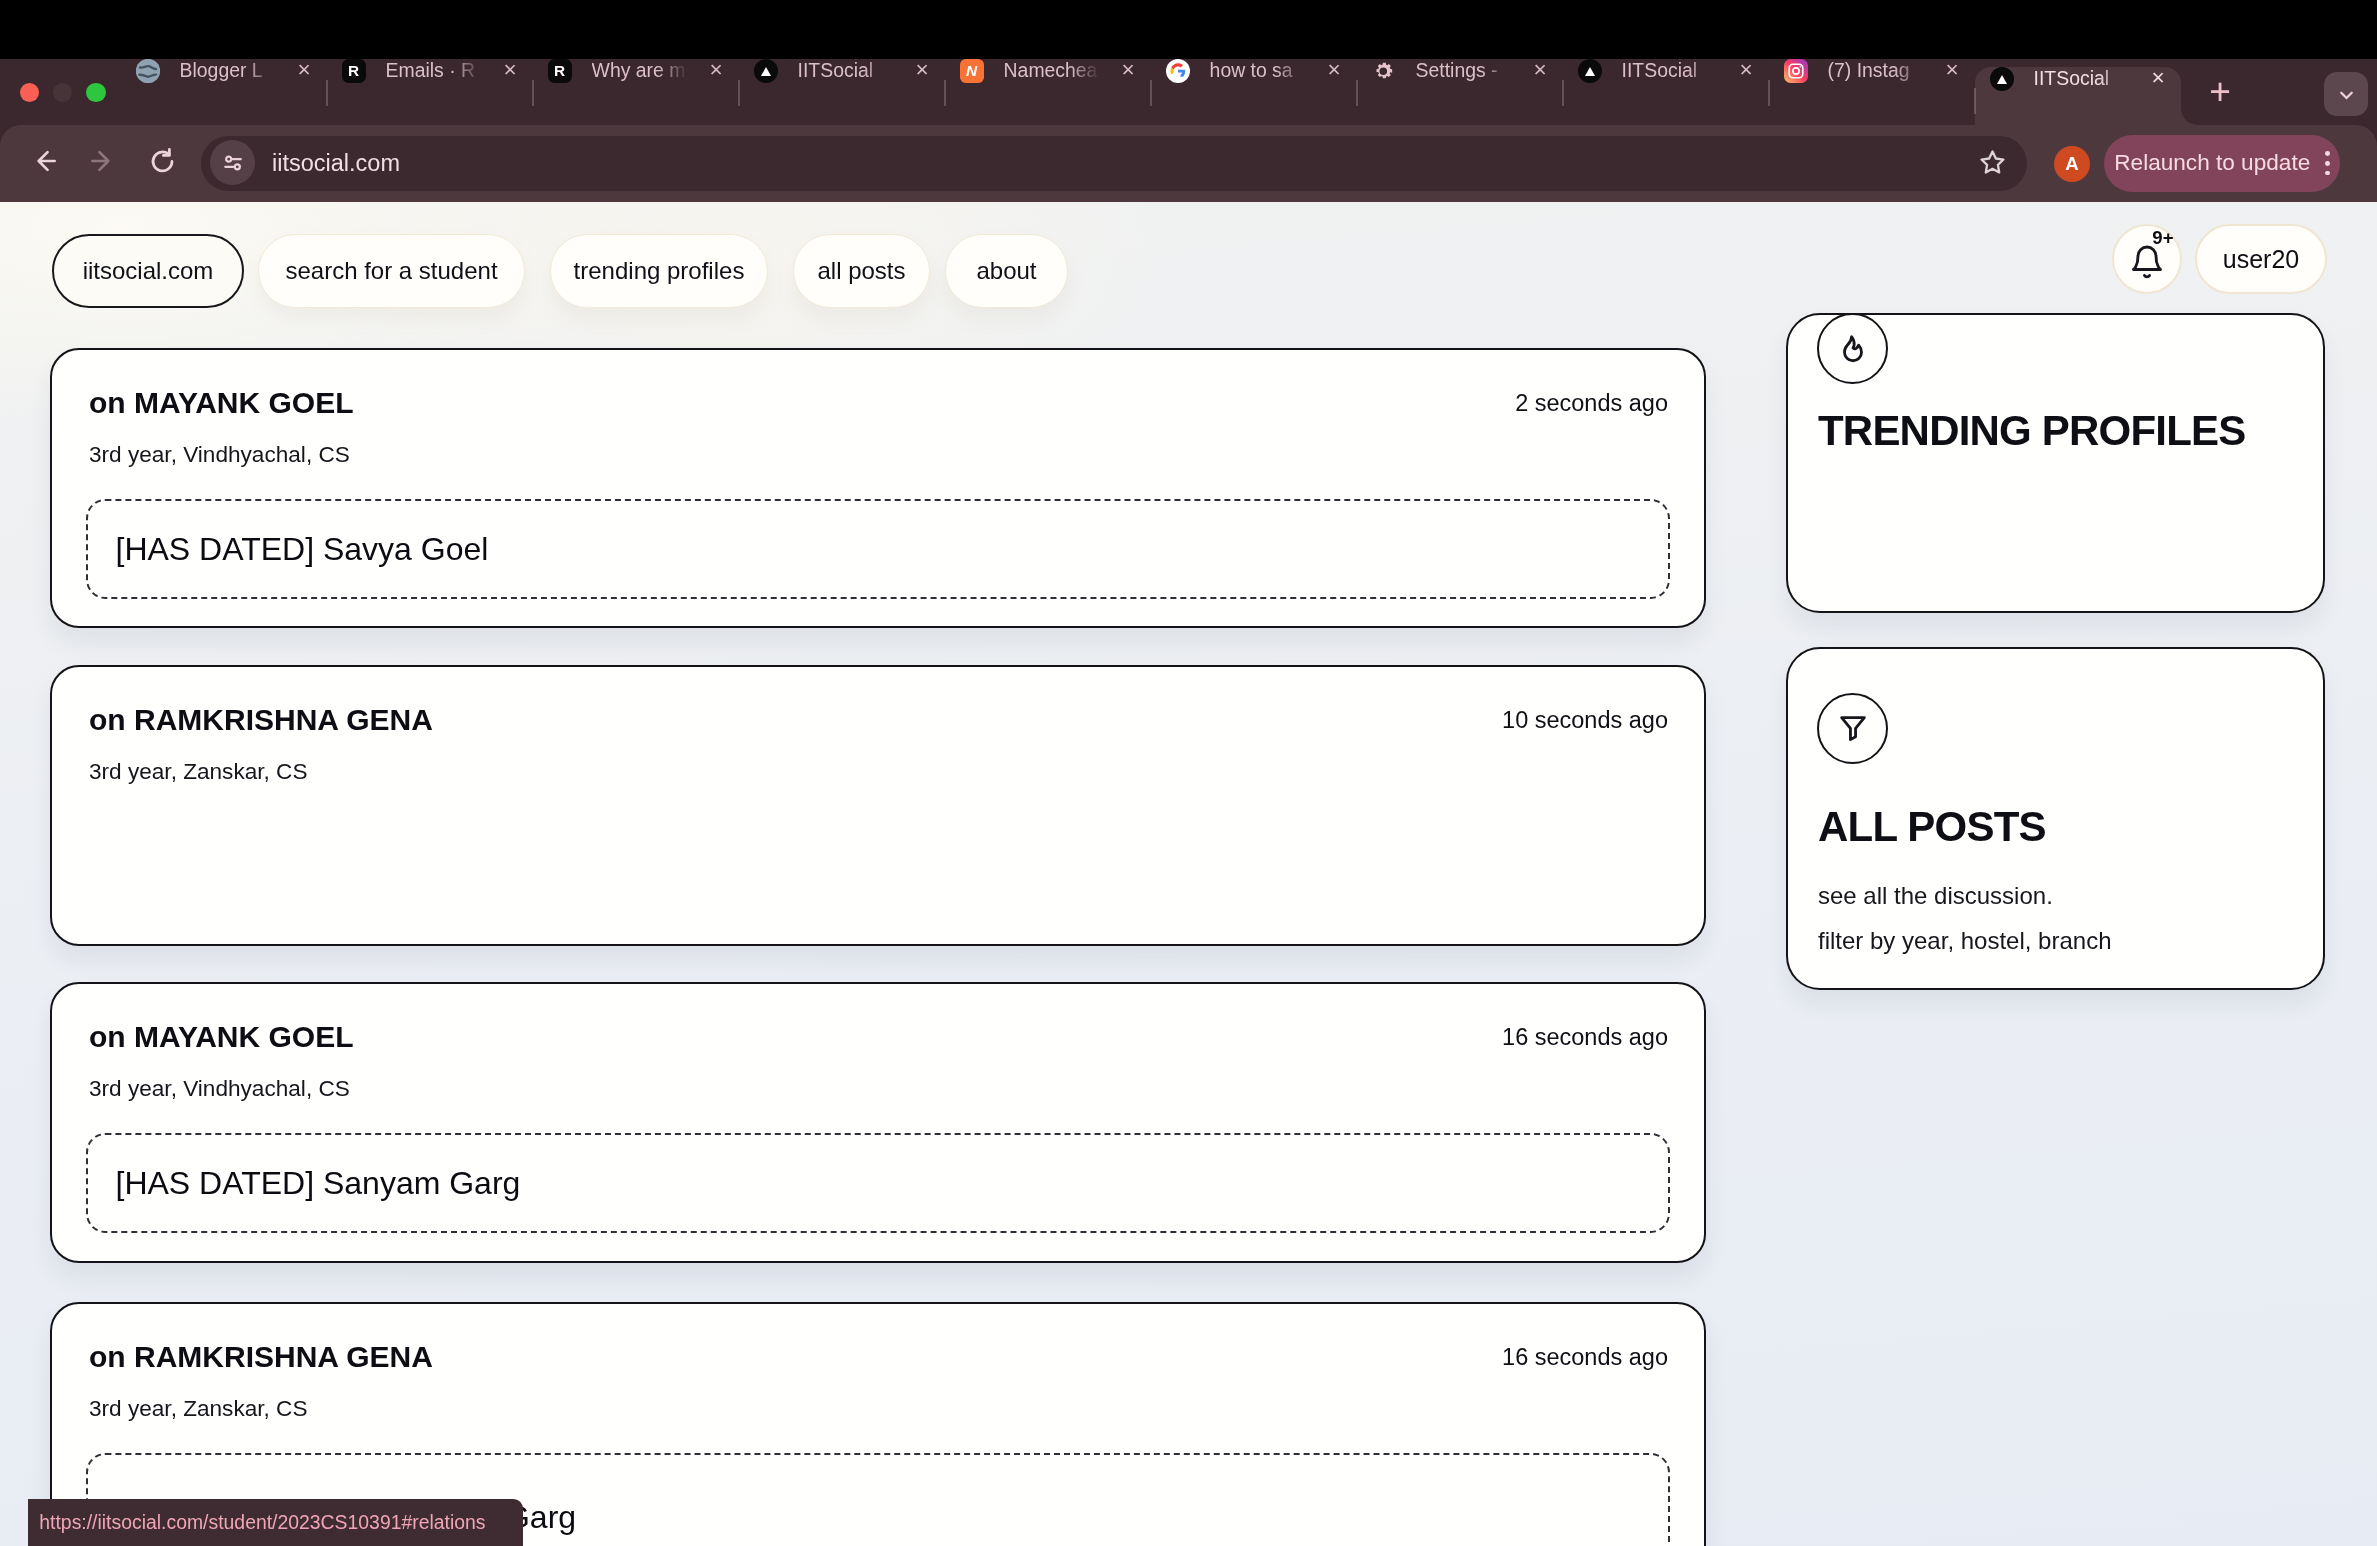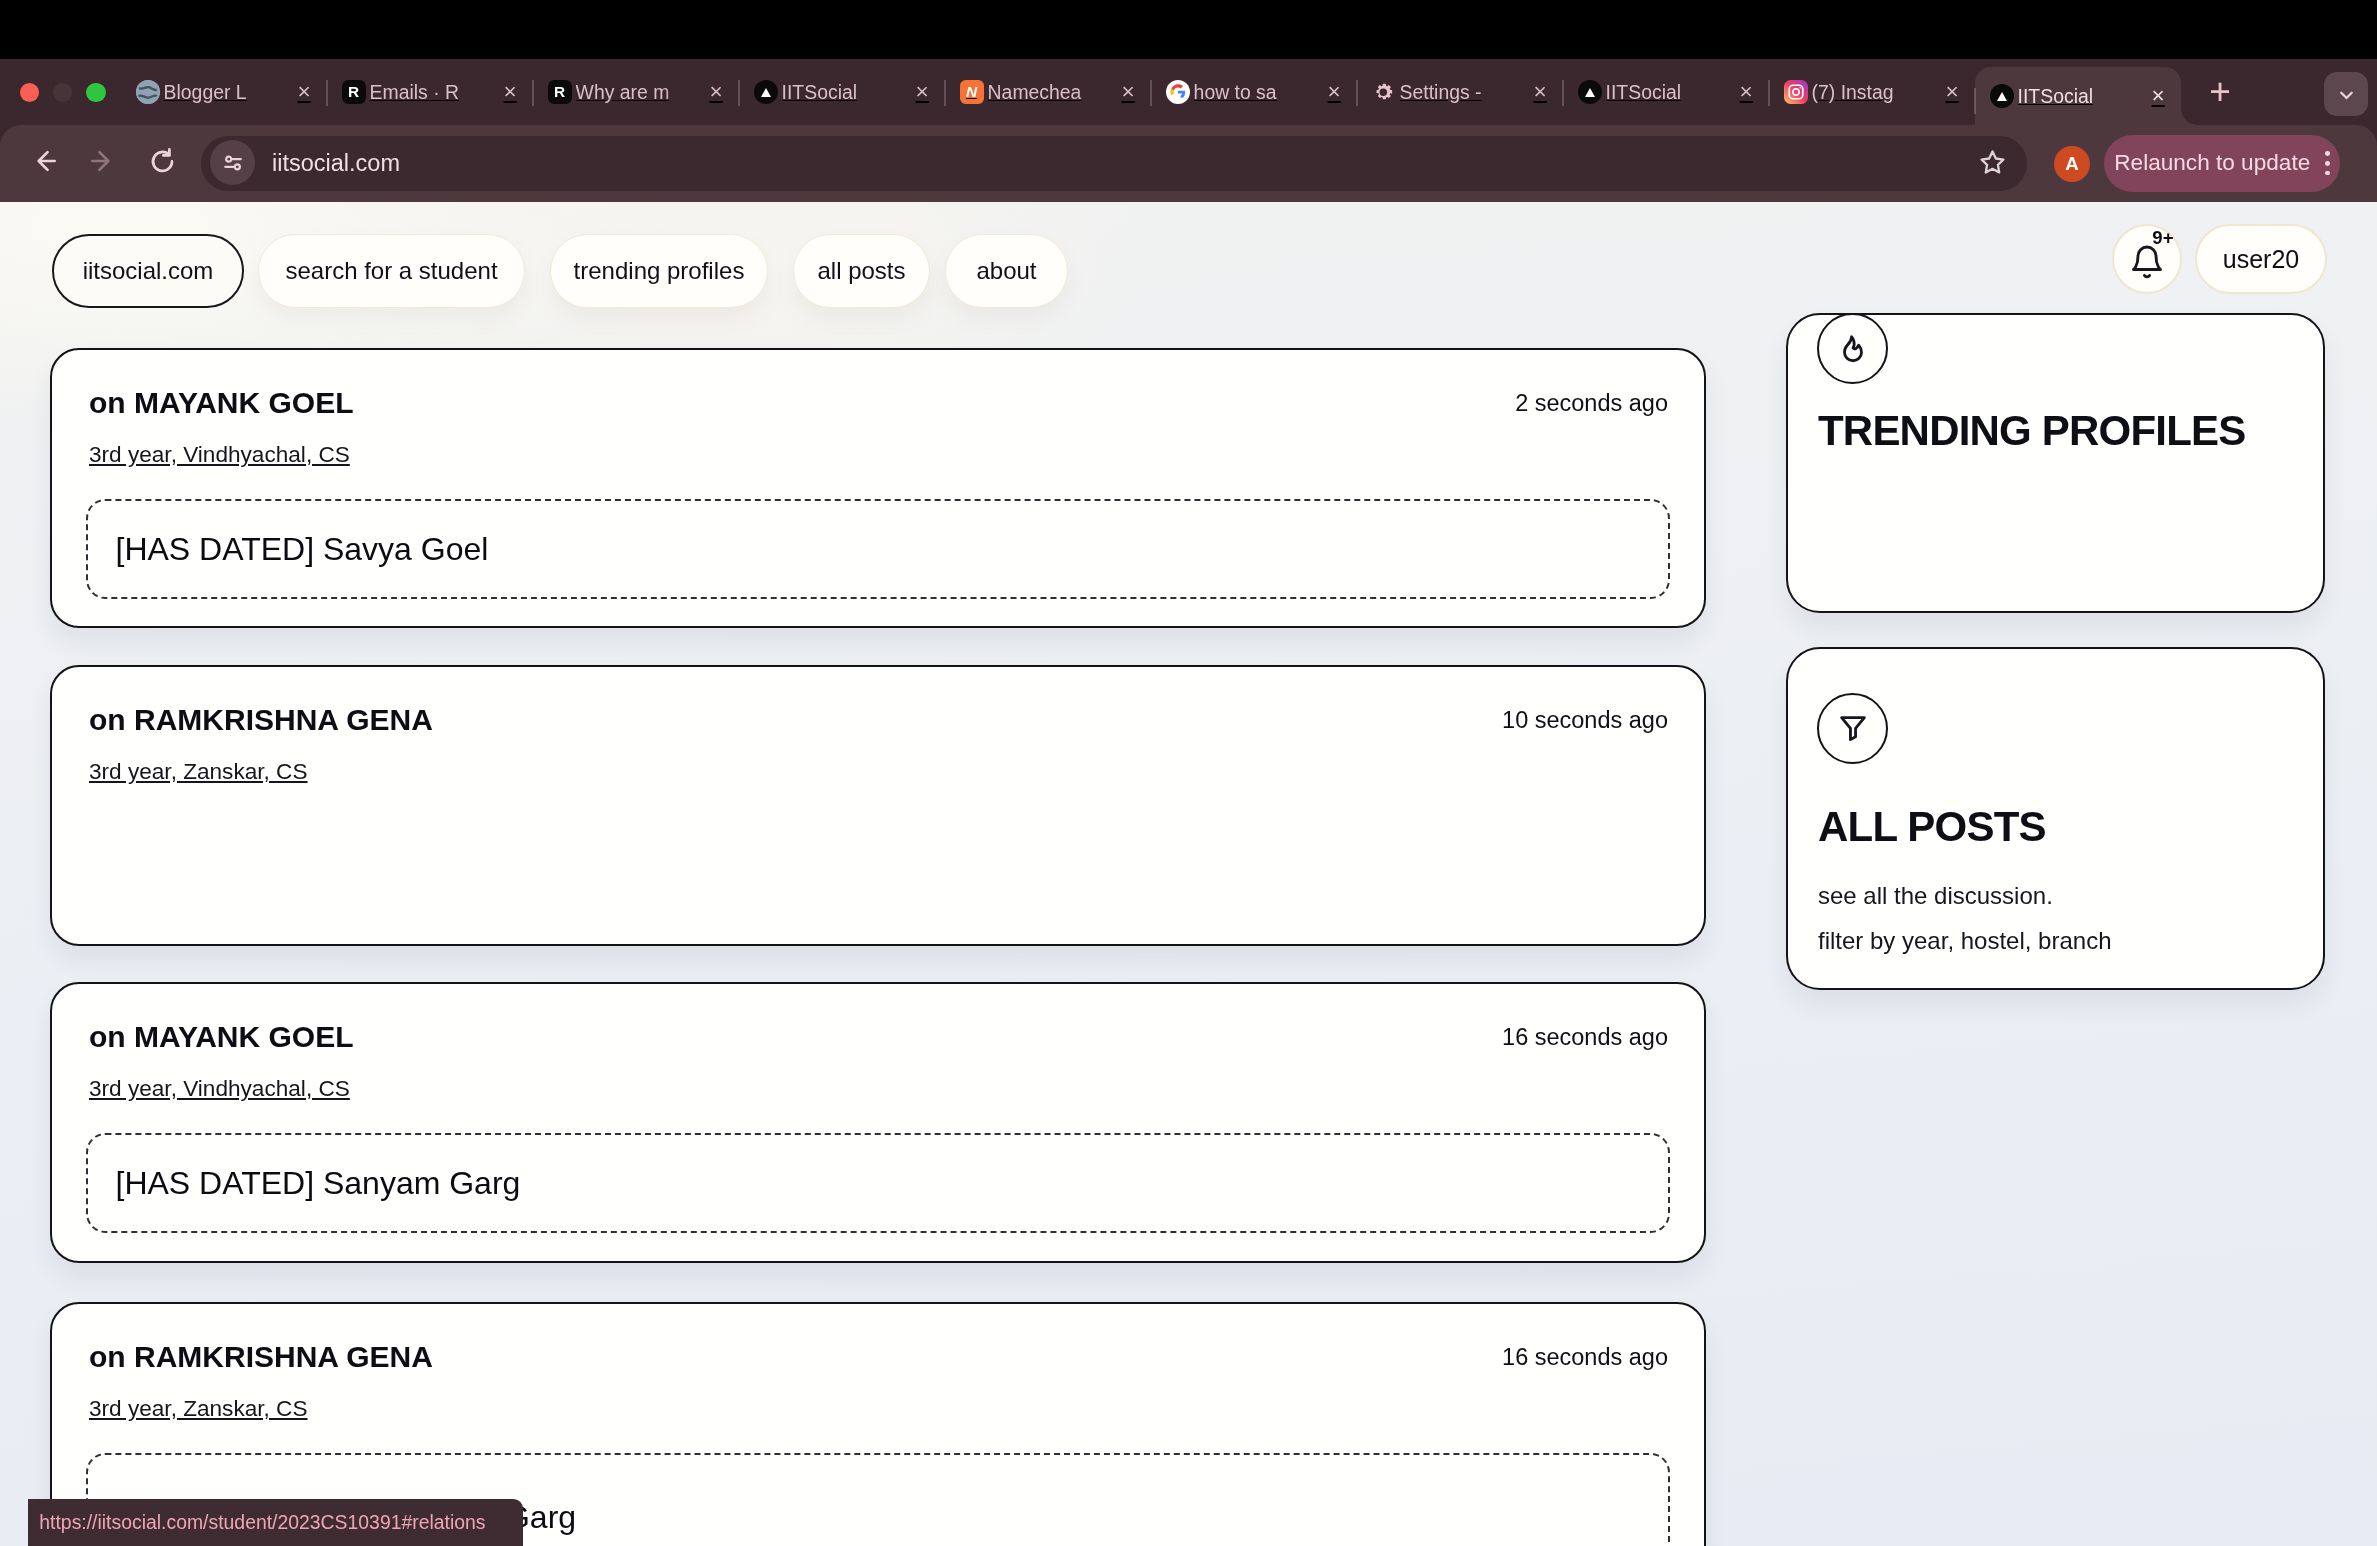--- a/index.html
+++ b/index.html
@@ -12,21 +12,21 @@
   .chrome { position:absolute; left:0; top:59px; width:2377px; height:143px; background:#3a282e; }
 
   .tabstrip { position:absolute; left:0; top:0; width:2377px; height:66px; display:flex; align-items:flex-end; }
   .traffic { position:absolute; left:20px; top:23.5px; display:flex; gap:13.7px; }
   .light { width:19.4px; height:19.4px; border-radius:50%; }
   .light.red { background:#f95f55; }
   .light.gray { background:#473439; }
   .light.green { background:#2ec63f; }
 
   .tabs { position:absolute; left:121px; top:0; height:66px; display:flex; align-items:flex-end; }
-  .tab { position:relative; width:206px; height:66px; display:flex; align-items:center; gap:4px; padding:0 14.6px;text-decoration:underline; }
+  .tab { position:relative; width:206px; height:66px; display:flex; align-items:flex-start; gap:20px; padding:0 14.6px; }
   .tab + .tab::before { content:""; position:absolute; left:-0.8px; top:21px; height:26px; width:1.6px; background:rgba(230,198,206,.25); }
   .tab .favicon { flex:0 0 auto; }
   .tab-label { flex:1; min-width:0; overflow:hidden; white-space:nowrap; font-size:19.4px; color:#dcc0c8;
     -webkit-mask-image:linear-gradient(90deg,#000 68%,transparent 100%); mask-image:linear-gradient(90deg,#000 68%,transparent 100%); }
   .tab-close { flex:0 0 auto; font-size:22.6px; line-height:1; color:#d9bdc5; padding:0 1.6px; }
   .tab.active { background:#4d383e; border-radius:16px 16px 0 0; height:58px; }
   .tab.active .tab-label { color:#efdfe4; }
   .tab.active .tab-close { color:#efdfe4; }
   .tab.active::after { content:""; position:absolute; right:-16px; bottom:0; width:16px; height:16px;
     background:radial-gradient(circle at 100% 0, transparent 15.4px, #4d383e 16px); }
@@ -93,21 +93,21 @@
     font-size:25px; color:#0e0e14; }
 
   .post { position:absolute; left:50px; width:1656px; background:#fffffe; border:2.4px solid #141418;
     border-radius:29px; box-shadow:0 14.6px 24px rgba(30,40,70,.07); }
   .post.p0 { top:146px; height:280px; }
   .post.p1 { top:463px; height:281px; }
   .post.p2 { top:780px; height:281px; }
   .post.p3 { top:1100px; height:348px; }
   .post-title { position:absolute; left:37px; top:36px; font-size:30px; font-weight:600; color:#0d0d13; }
   .post-time { position:absolute; right:36px; top:40px; font-size:23.5px; color:#0f0f16; }
-  .post-meta { position:absolute; left:37px; top:92px; font-size:22.6px; color:#15151c;text-decoration:underline; }
+  .post-meta { position:absolute; left:37px; top:92px; font-size:22.6px; color:#15151c; }
   .post-dash { position:absolute; left:34px; right:34px; top:149px; height:100px; border:2.4px dashed #2e2e36;
     border-radius:19.4px; display:flex; align-items:center; padding-left:27.5px; font-size:32px; font-weight:500; color:#0b0b11; }
   .post.p3 .post-dash { height:129px; }
 
   .side-card { position:absolute; left:1786px; width:539px; background:#fffffe; border:2.4px solid #141418;
     border-radius:34px; box-shadow:0 14.6px 24px rgba(30,40,70,.07); }
   .side-card.trending { top:111px; height:300px; }
   .side-card.allposts { top:445px; height:343px; }
   .icon-circle { position:absolute; left:29px; width:71px; height:71px; border-radius:50%;
     background:#fffffe; border:2.4px solid #141418; display:flex; align-items:center; justify-content:center; }

